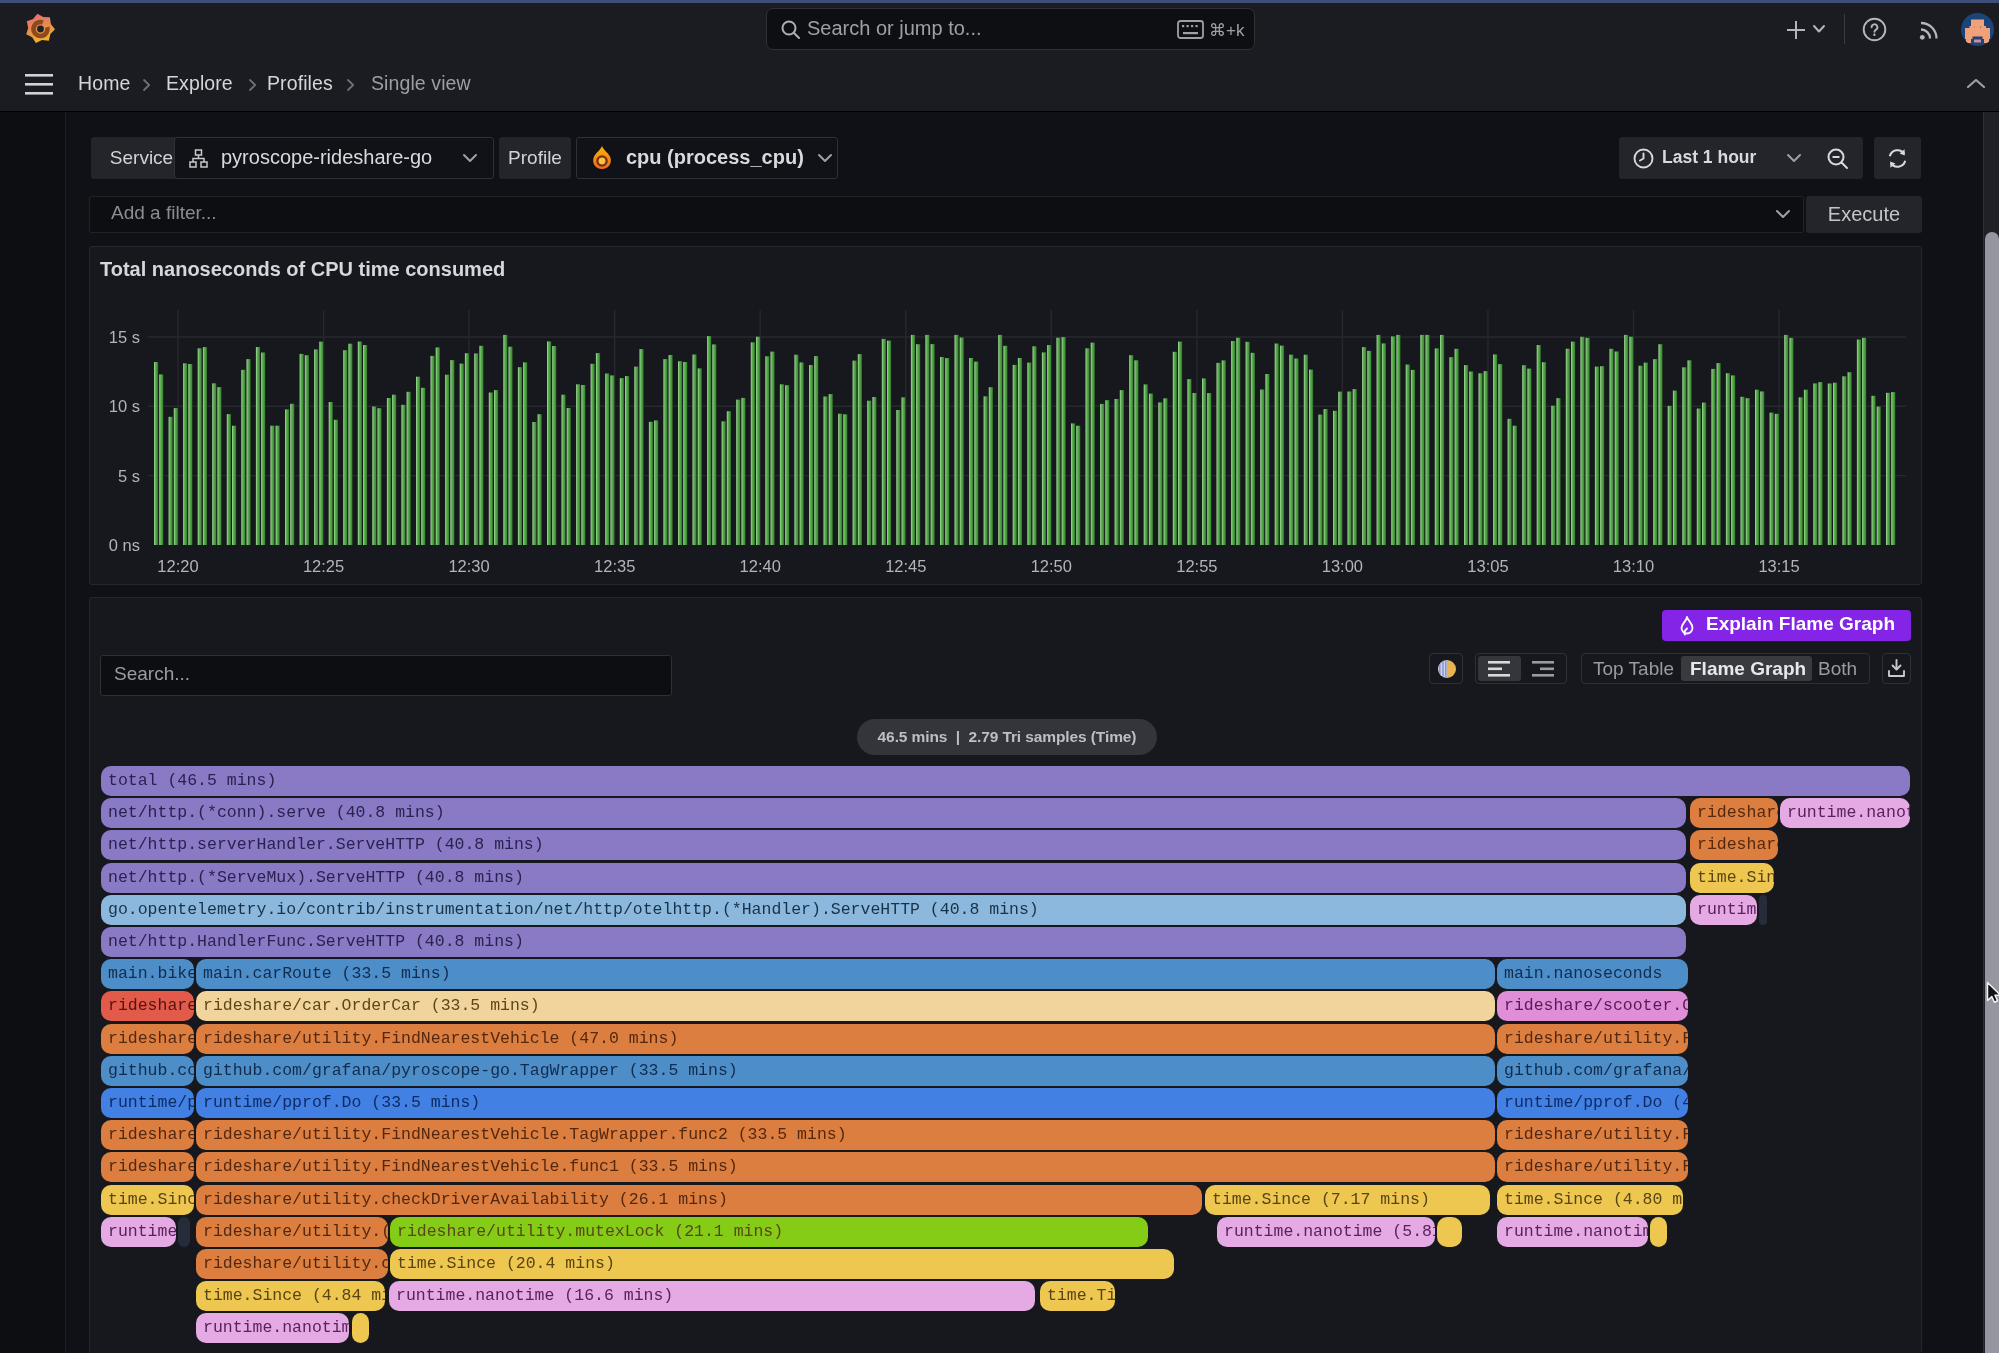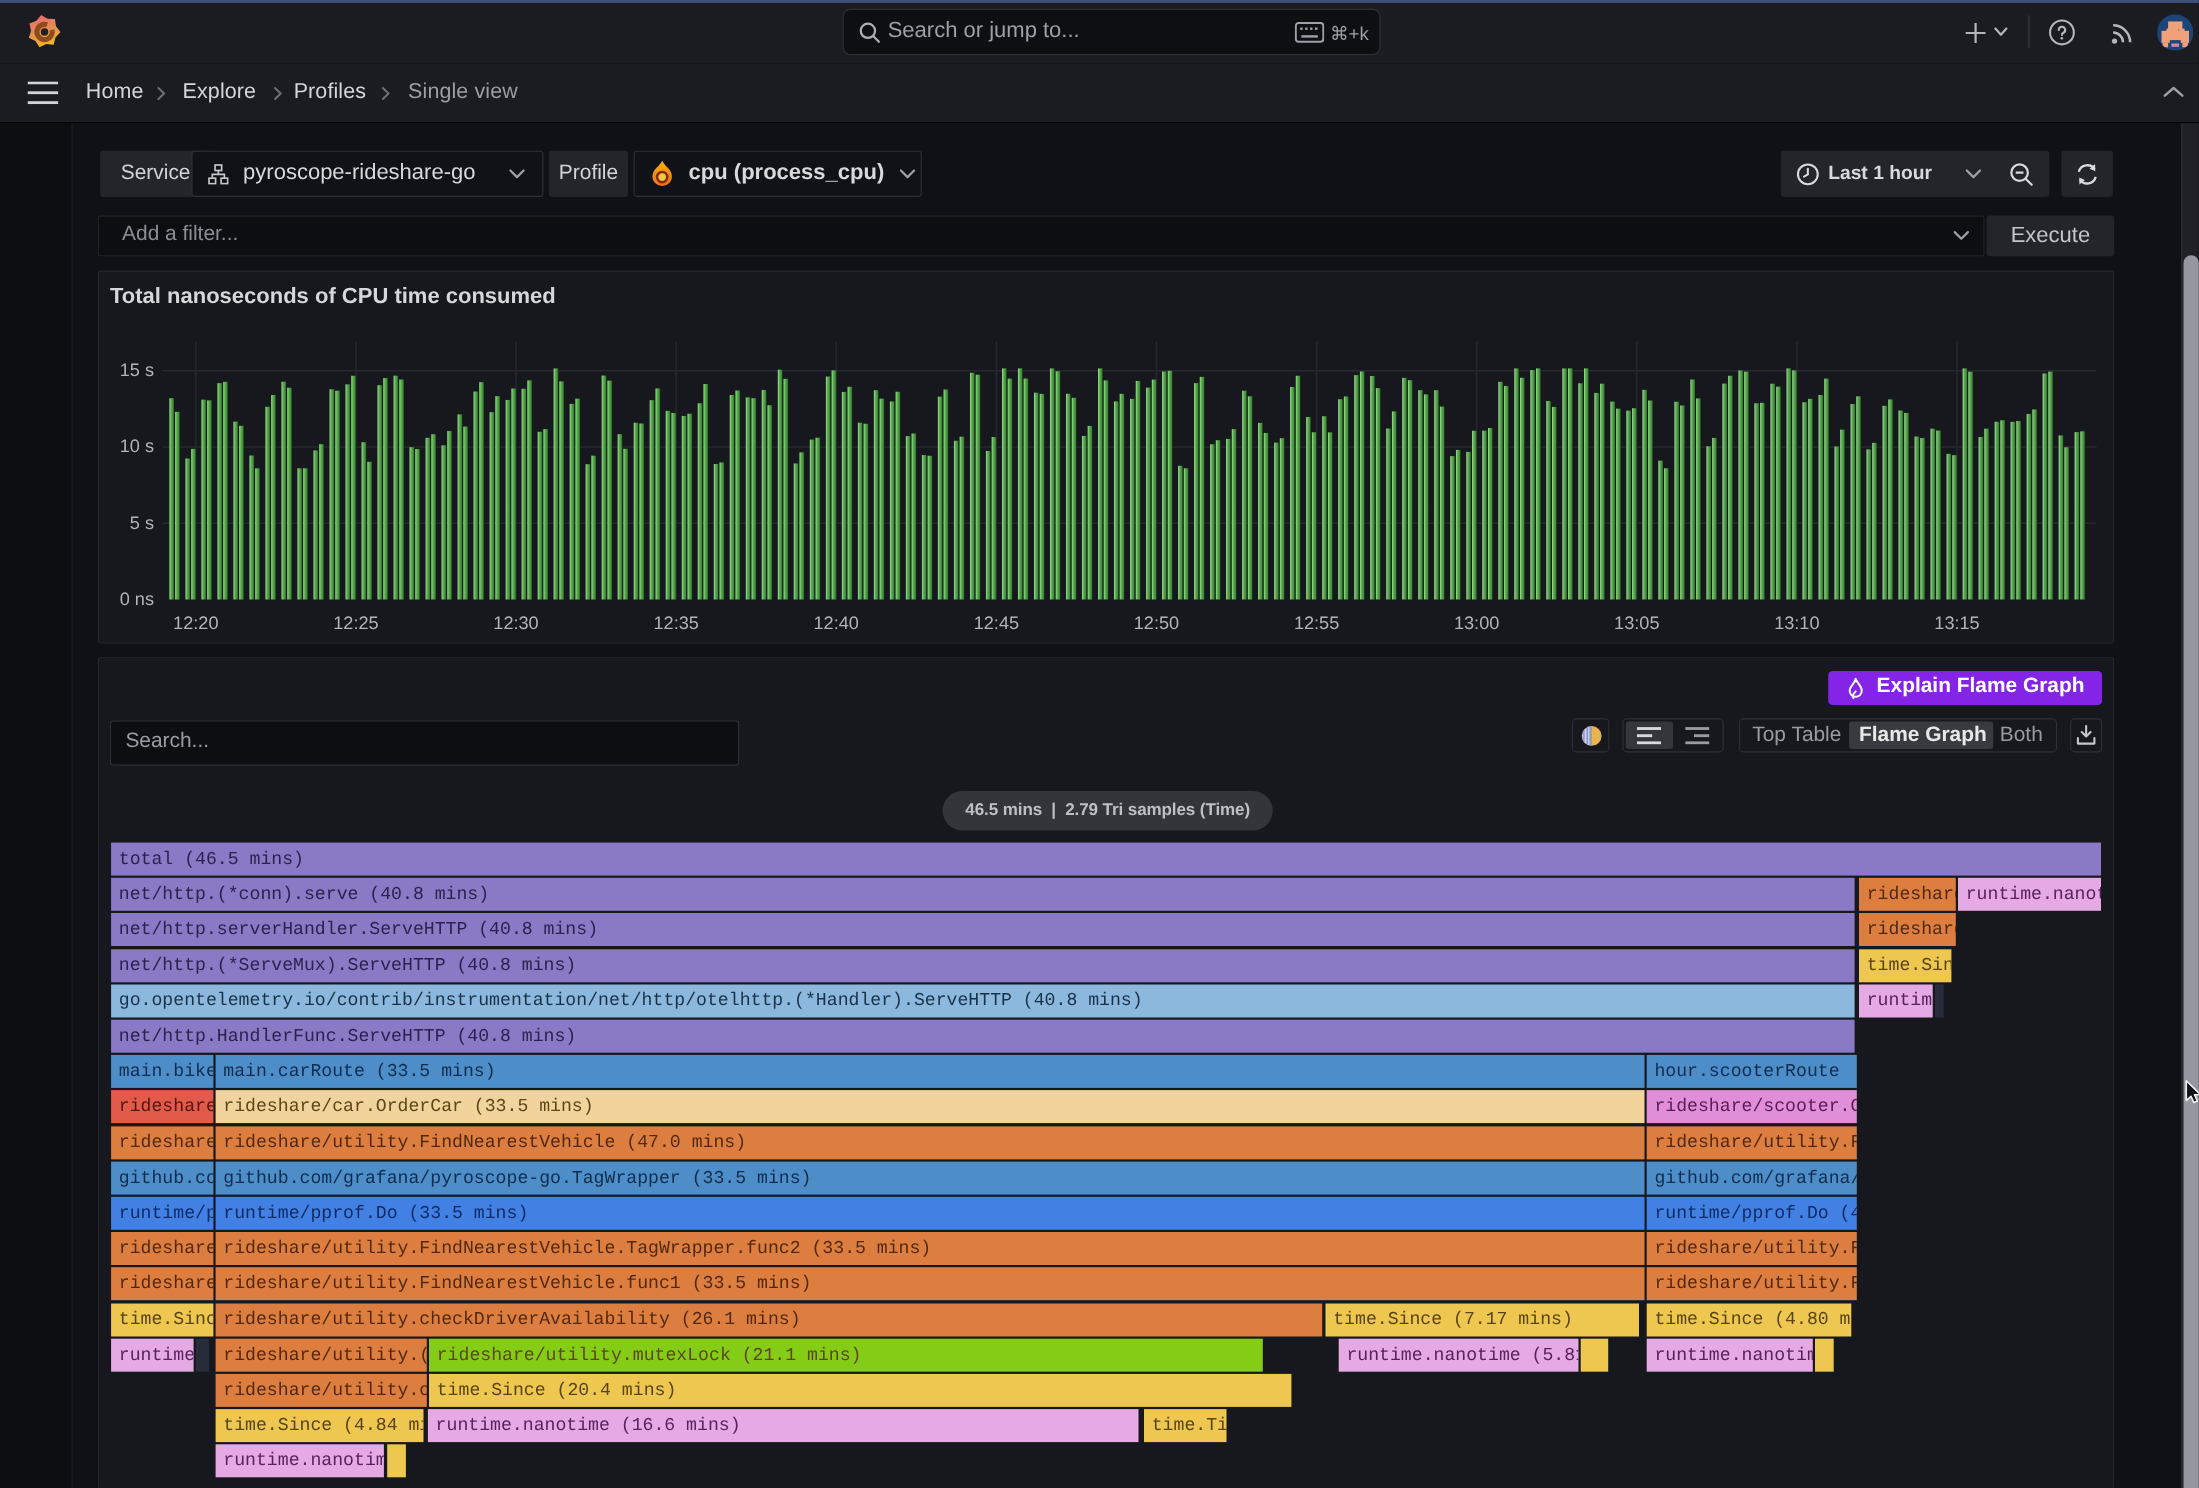--- a/index.html
+++ b/index.html
@@ -8,21 +8,21 @@
 .topbar { position:absolute; left:0; top:3px; width:100%; height:55px; background:#1a1c21; }
 .crumbbar { position:absolute; left:0; top:58px; width:100%; height:54px; background:#1a1c21; border-bottom:1px solid #000; }
 .content { position:absolute; left:65px; top:112px; width:1918px; height:1241px; background:#101116; border-left:1px solid #1e2026; }
 .searchtop { position:absolute; left:766px; top:8px; width:489px; height:42px; background:#0e0f13; border:1px solid #303136; border-radius:7px; }
 .crumb { position:absolute; top:72px; font-size:19.5px; color:#d5d6da; letter-spacing:0.1px; }
 .chip { position:absolute; height:42px; background:#23252b; border-radius:3px; color:#d2d3d7;
   font-size:19px; line-height:42px; text-align:center; }
 .drop { position:absolute; height:42px; background:#111217; border:1px solid #2e3036; border-radius:3px; }
 .panel { position:absolute; background:#16181d; border:1px solid #26272d; border-radius:3px; }
 .fc { position:absolute; height:30.2px; font-family:"Liberation Mono", monospace; font-size:16.5px;
-  line-height:30.2px; white-space:nowrap; overflow:hidden; }
+  line-height:30.2px; white-space:nowrap; overflow:hidden;border-radius:10px; }
 .tgl { font-size:19px; color:#9a9ba1; }
 </style></head><body>
 <div class="topline"></div>
 <div class="topbar"></div>
 <div class="crumbbar"></div>
 <div class="content"></div>
 
 <div class="searchtop"></div>
 <div class="abs" style="left:807px;top:17px;font-size:20px;color:#9fa0a7">Search or jump to...</div>
 <div class="abs" style="left:1209px;top:20px;font-size:17px;color:#9fa0a7">⌘+k</div>
@@ -357,21 +357,21 @@
 <div class="fc" style="left:101px;top:830px;width:1585px;background:#8a7ac5;color:#2a2250;padding-left:7px;">net/http.serverHandler.ServeHTTP (40.8 mins)</div>
 <div class="fc" style="left:1690px;top:830px;width:88px;background:#dc7e3f;color:#54280f;padding-left:7px;">rideshare/utility</div>
 <div class="fc" style="left:101px;top:863px;width:1585px;background:#8a7ac5;color:#2a2250;padding-left:7px;">net/http.(*ServeMux).ServeHTTP (40.8 mins)</div>
 <div class="fc" style="left:1690px;top:863px;width:84px;background:#edc750;color:#5a4414;padding-left:7px;">time.Since (1</div>
 <div class="fc" style="left:101px;top:895px;width:1585px;background:#8bb8dc;color:#17334a;padding-left:7px;">go.opentelemetry.io/contrib/instrumentation/net/http/otelhttp.(*Handler).ServeHTTP (40.8 mins)</div>
 <div class="fc" style="left:1690px;top:895px;width:67px;background:#e5aae3;color:#58225e;padding-left:7px;">runtime.n</div>
 <div class="fc" style="left:1759px;top:895px;width:8px;background:#272c3a;color:#272c3a;"></div>
 <div class="fc" style="left:101px;top:927px;width:1585px;background:#8a7ac5;color:#2a2250;padding-left:7px;">net/http.HandlerFunc.ServeHTTP (40.8 mins)</div>
 <div class="fc" style="left:101px;top:959px;width:93px;background:#4e8ec8;color:#102c4e;padding-left:7px;">main.bike</div>
 <div class="fc" style="left:196px;top:959px;width:1299px;background:#4e8ec8;color:#102c4e;padding-left:7px;">main.carRoute (33.5 mins)</div>
-<div class="fc" style="left:1497px;top:959px;width:191px;background:#4e8ec8;color:#102c4e;padding-left:7px;">hour.scooterRoute</div>
+<div class="fc" style="left:1497px;top:959px;width:191px;background:#4e8ec8;color:#102c4e;padding-left:7px;">main.nanoseconds</div>
 <div class="fc" style="left:101px;top:991px;width:93px;background:#e15a4a;color:#541410;padding-left:7px;">rideshare</div>
 <div class="fc" style="left:196px;top:991px;width:1299px;background:#f0d49c;color:#5c461a;padding-left:7px;">rideshare/car.OrderCar (33.5 mins)</div>
 <div class="fc" style="left:1497px;top:991px;width:191px;background:#df8ed7;color:#581c54;padding-left:7px;">rideshare/scooter.OrderScooter</div>
 <div class="fc" style="left:101px;top:1024px;width:93px;background:#dc7e3f;color:#54280f;padding-left:7px;">rideshare</div>
 <div class="fc" style="left:196px;top:1024px;width:1299px;background:#dc7e3f;color:#54280f;padding-left:7px;">rideshare/utility.FindNearestVehicle (47.0 mins)</div>
 <div class="fc" style="left:1497px;top:1024px;width:191px;background:#dc7e3f;color:#54280f;padding-left:7px;">rideshare/utility.FindNearestVehicle</div>
 <div class="fc" style="left:101px;top:1056px;width:93px;background:#4e8ec8;color:#102c4e;padding-left:7px;">github.co</div>
 <div class="fc" style="left:196px;top:1056px;width:1299px;background:#4e8ec8;color:#102c4e;padding-left:7px;">github.com/grafana/pyroscope‑go.TagWrapper (33.5 mins)</div>
 <div class="fc" style="left:1497px;top:1056px;width:191px;background:#4e8ec8;color:#102c4e;padding-left:7px;">github.com/grafana/pyroscope</div>
 <div class="fc" style="left:101px;top:1088px;width:93px;background:#4280e4;color:#0d2c66;padding-left:7px;text-align:right;">runtime/p</div>

